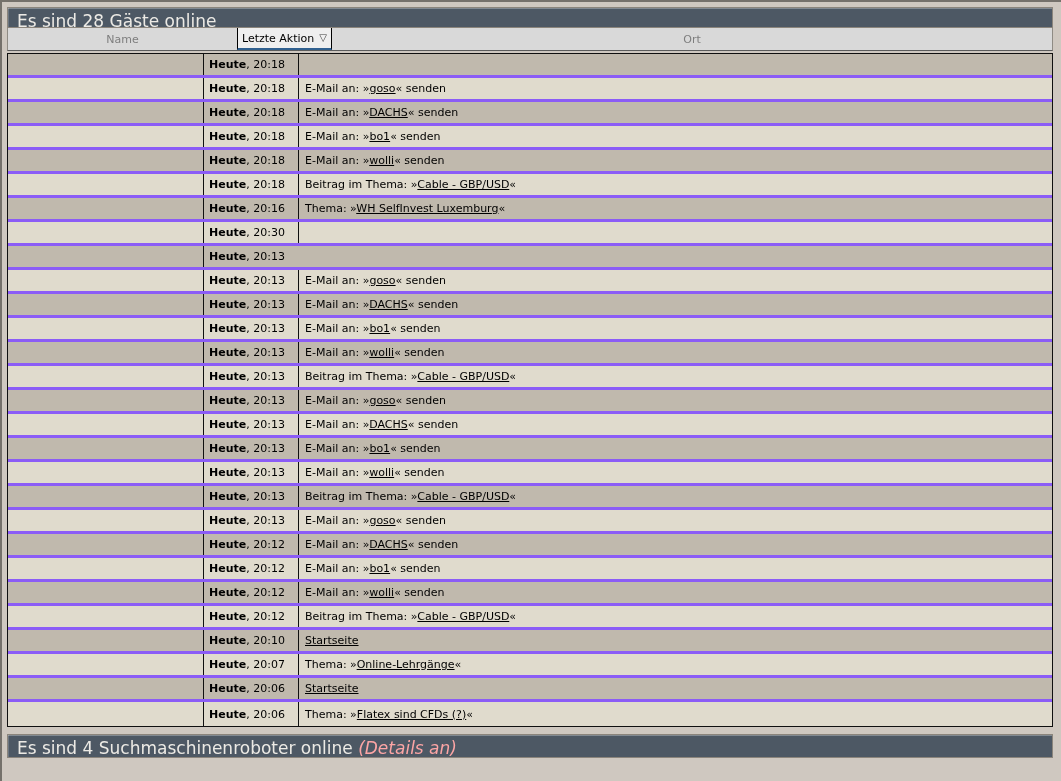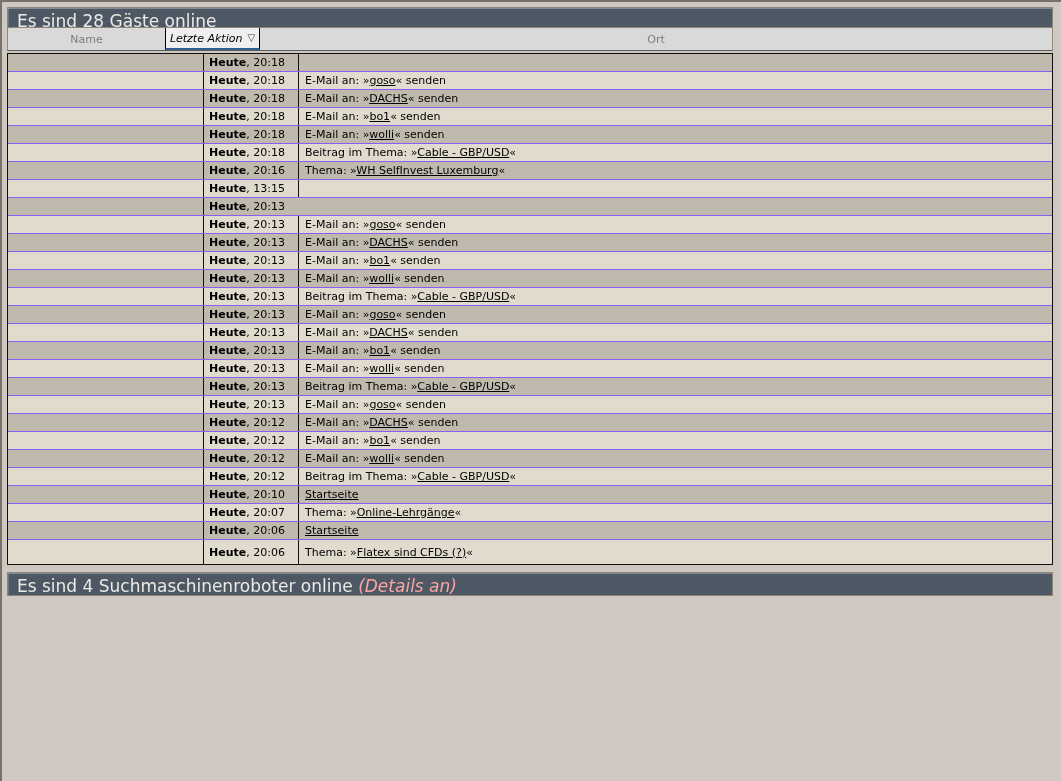--- a/index.html
+++ b/index.html
@@ -33,40 +33,39 @@
     background: #d9d9d9;
     border-left: 1px solid #8f8b84;
     border-right: 1px solid #8f8b84;
     border-bottom: 1px solid #5c5c5c;
     height: 23px;
   }
   .col-header .hcell {
     display: flex; align-items: center; justify-content: center;
     color: #7e7e7e;
   }
-  .hcell.h-name { width: 157px; }
+  .hcell.h-name { width: 229px; }
   .hcell.h-action {
     width: 95px;
     background: #efefef;
     color: #000;
     border-left: 1px solid #000;
     border-right: 1px solid #000;
     border-bottom: 2px solid #30608f;
     cursor: pointer;
     gap: 5px;
-    font-style: italic;
   }
   .hcell.h-ort { flex: 1; }
   .sort-arrow { font-size: 10px; color: #3a3a3a; line-height: 1; }
 
   .spacer { height: 2px; }
 
   
   .tbody { border: 1px solid #101010; }
-  .trow { display: flex; height: 18px; border-bottom: 1px solid #8b5cf6; }
+  .trow { display: flex; height: 24px; border-bottom: 3px solid #8b5cf6; }
   .trow:last-child { border-bottom: none; height: 24px; }
   .row-dark  { background: #c0b9ad; }
   .row-light { background: #e0dbcd; }
   .cell { display: flex; align-items: center; overflow: hidden; white-space: nowrap; }
   .c-name { width: 195px; padding-left: 6px; }
   .c-time { width: 95px; padding-left: 5px; border-left: 1px solid #101010; }
   .c-ort  { flex: 1; padding-left: 6px; border-left: 1px solid #101010; }
   .c-time b { font-weight: bold; }
   .c-ort a { color: #000; text-decoration: underline; cursor: pointer; text-align: center; }
 
@@ -170,21 +169,21 @@
     </div>
     <div class="cell c-ort">
       <span>
         <span>Thema: »</span><a>WH SelfInvest Luxemburg</a><span>«</span>
       </span>
     </div>
   </div>
       <div class="trow row-light">
     <div class="cell c-name"></div>
     <div class="cell c-time">
-      <span><b>Heute</b><span>, 13:15</span></span>
+      <span><b>Heute</b><span>, 20:30</span></span>
     </div>
     <div class="cell c-ort">
       <span>
         <span></span><span></span>
       </span>
     </div>
   </div>
       <div class="trow row-dark">
     <div class="cell c-name"></div>
     <div class="cell c-time">

